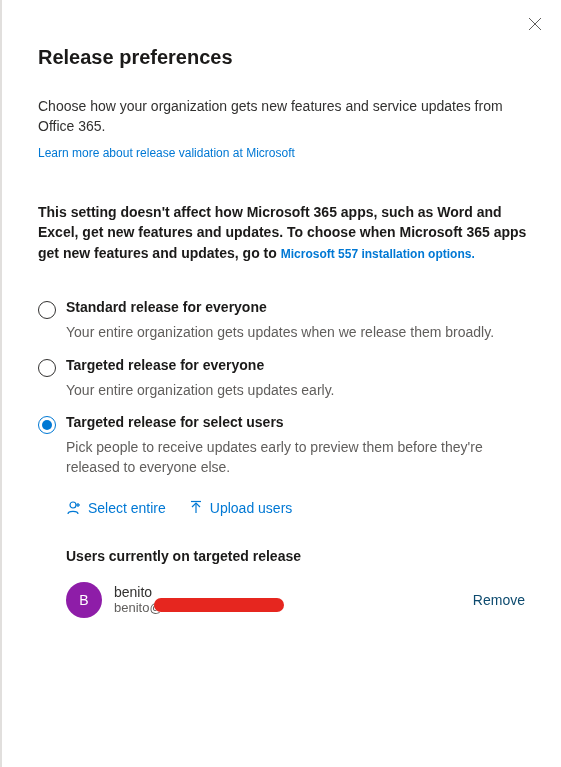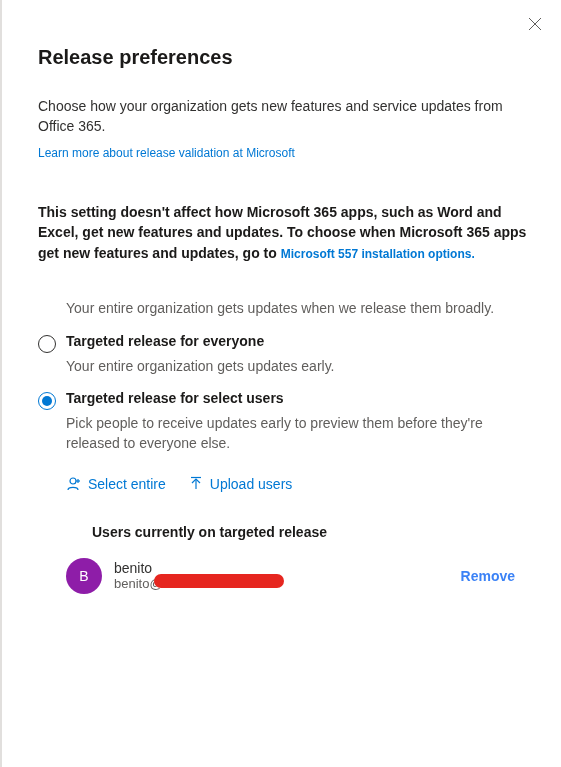--- a/index.html
+++ b/index.html
@@ -114,21 +114,20 @@
     }
     .action-btn svg { width: 16px; height: 16px; }
     .users-section {
       margin-left: 28px;
     }
     .users-heading {
       font-weight: 600;
       font-size: 14px;
       color: #1b1a19;
       margin-bottom: 18px;
-      margin-left: 26px;
     }
     .user-row {
       display: flex;
       align-items: center;
       justify-content: space-between;
     }
     .user-left {
       display: flex;
       align-items: center;
       gap: 12px;
@@ -152,25 +151,24 @@
     .redaction {
       position: absolute;
       left: 40px;
       top: 14px;
       width: 130px;
       height: 14px;
       background: #e6261f;
       border-radius: 8px;
     }
     .remove-link {
-      color: #3b82f6;
-      font-size: 14px;
-      cursor: pointer;
-      margin-right: 14px;
-      font-weight: bold;
+      color: #0c4a6e;
+      font-size: 14px;
+      cursor: pointer;
+      margin-right: 4px;
     }
   </style>
 </head>
 <body>
 
 <div class="close-btn">
   <svg viewBox="0 0 14 14">
     <line x1="1" y1="1" x2="13" y2="13" stroke="#605e5c" stroke-width="1"></line>
     <line x1="13" y1="1" x2="1" y2="13" stroke="#605e5c" stroke-width="1"></line>
   </svg>
@@ -182,20 +180,24 @@
 <div class="learn-more-block">
   <a class="link">Learn more about release validation at Microsoft</a>
 </div>
 
 <p class="notice">
   <span>This setting doesn't affect how Microsoft 365 apps, such as Word and Excel, get new features and updates. To choose when Microsoft 365 apps get new features and updates, go to </span><a class="link">Microsoft 557 installation options.</a>
 </p>
 
 <div class="options">
 
+  <div class="option-row">
+    <div class="radio"></div>
+    <span class="option-label">Standard release for everyone</span>
+  </div>
   <p class="option-desc">Your entire organization gets updates when we release them broadly.</p>
 
   <div class="option-row">
     <div class="radio"></div>
     <span class="option-label">Targeted release for everyone</span>
   </div>
   <p class="option-desc">Your entire organization gets updates early.</p>
 
   <div class="option-row">
     <div class="radio selected"></div>

